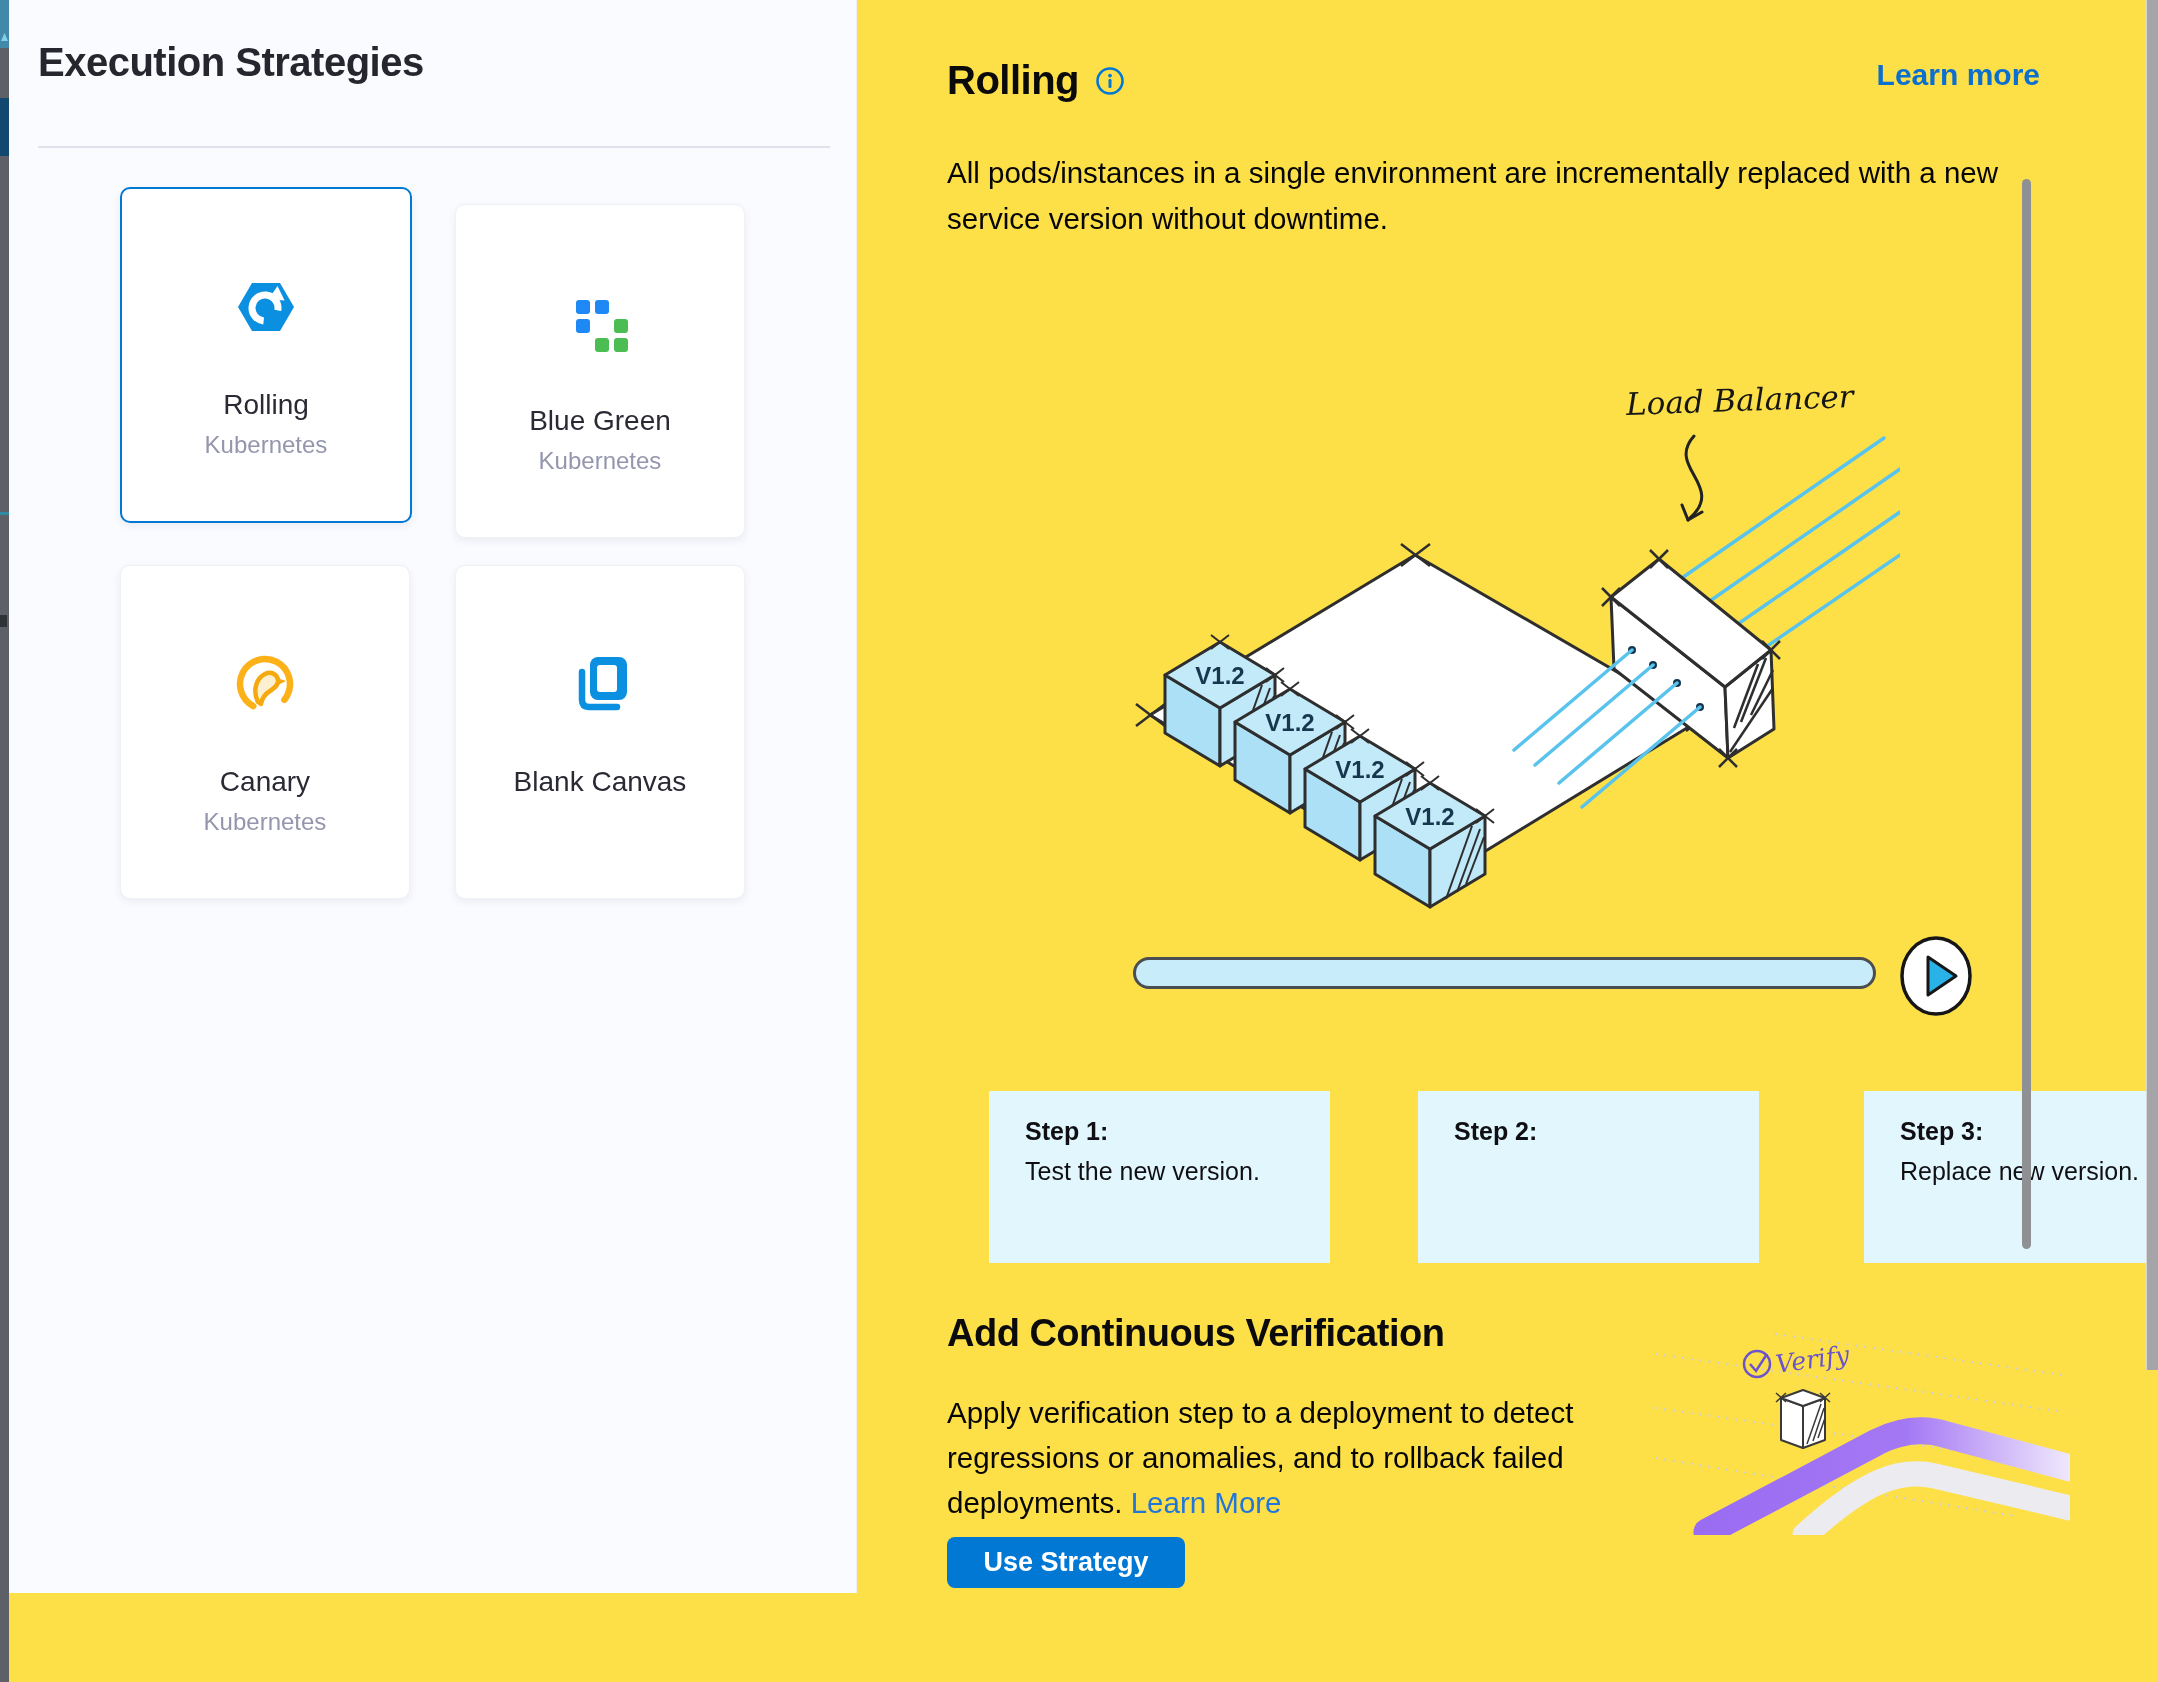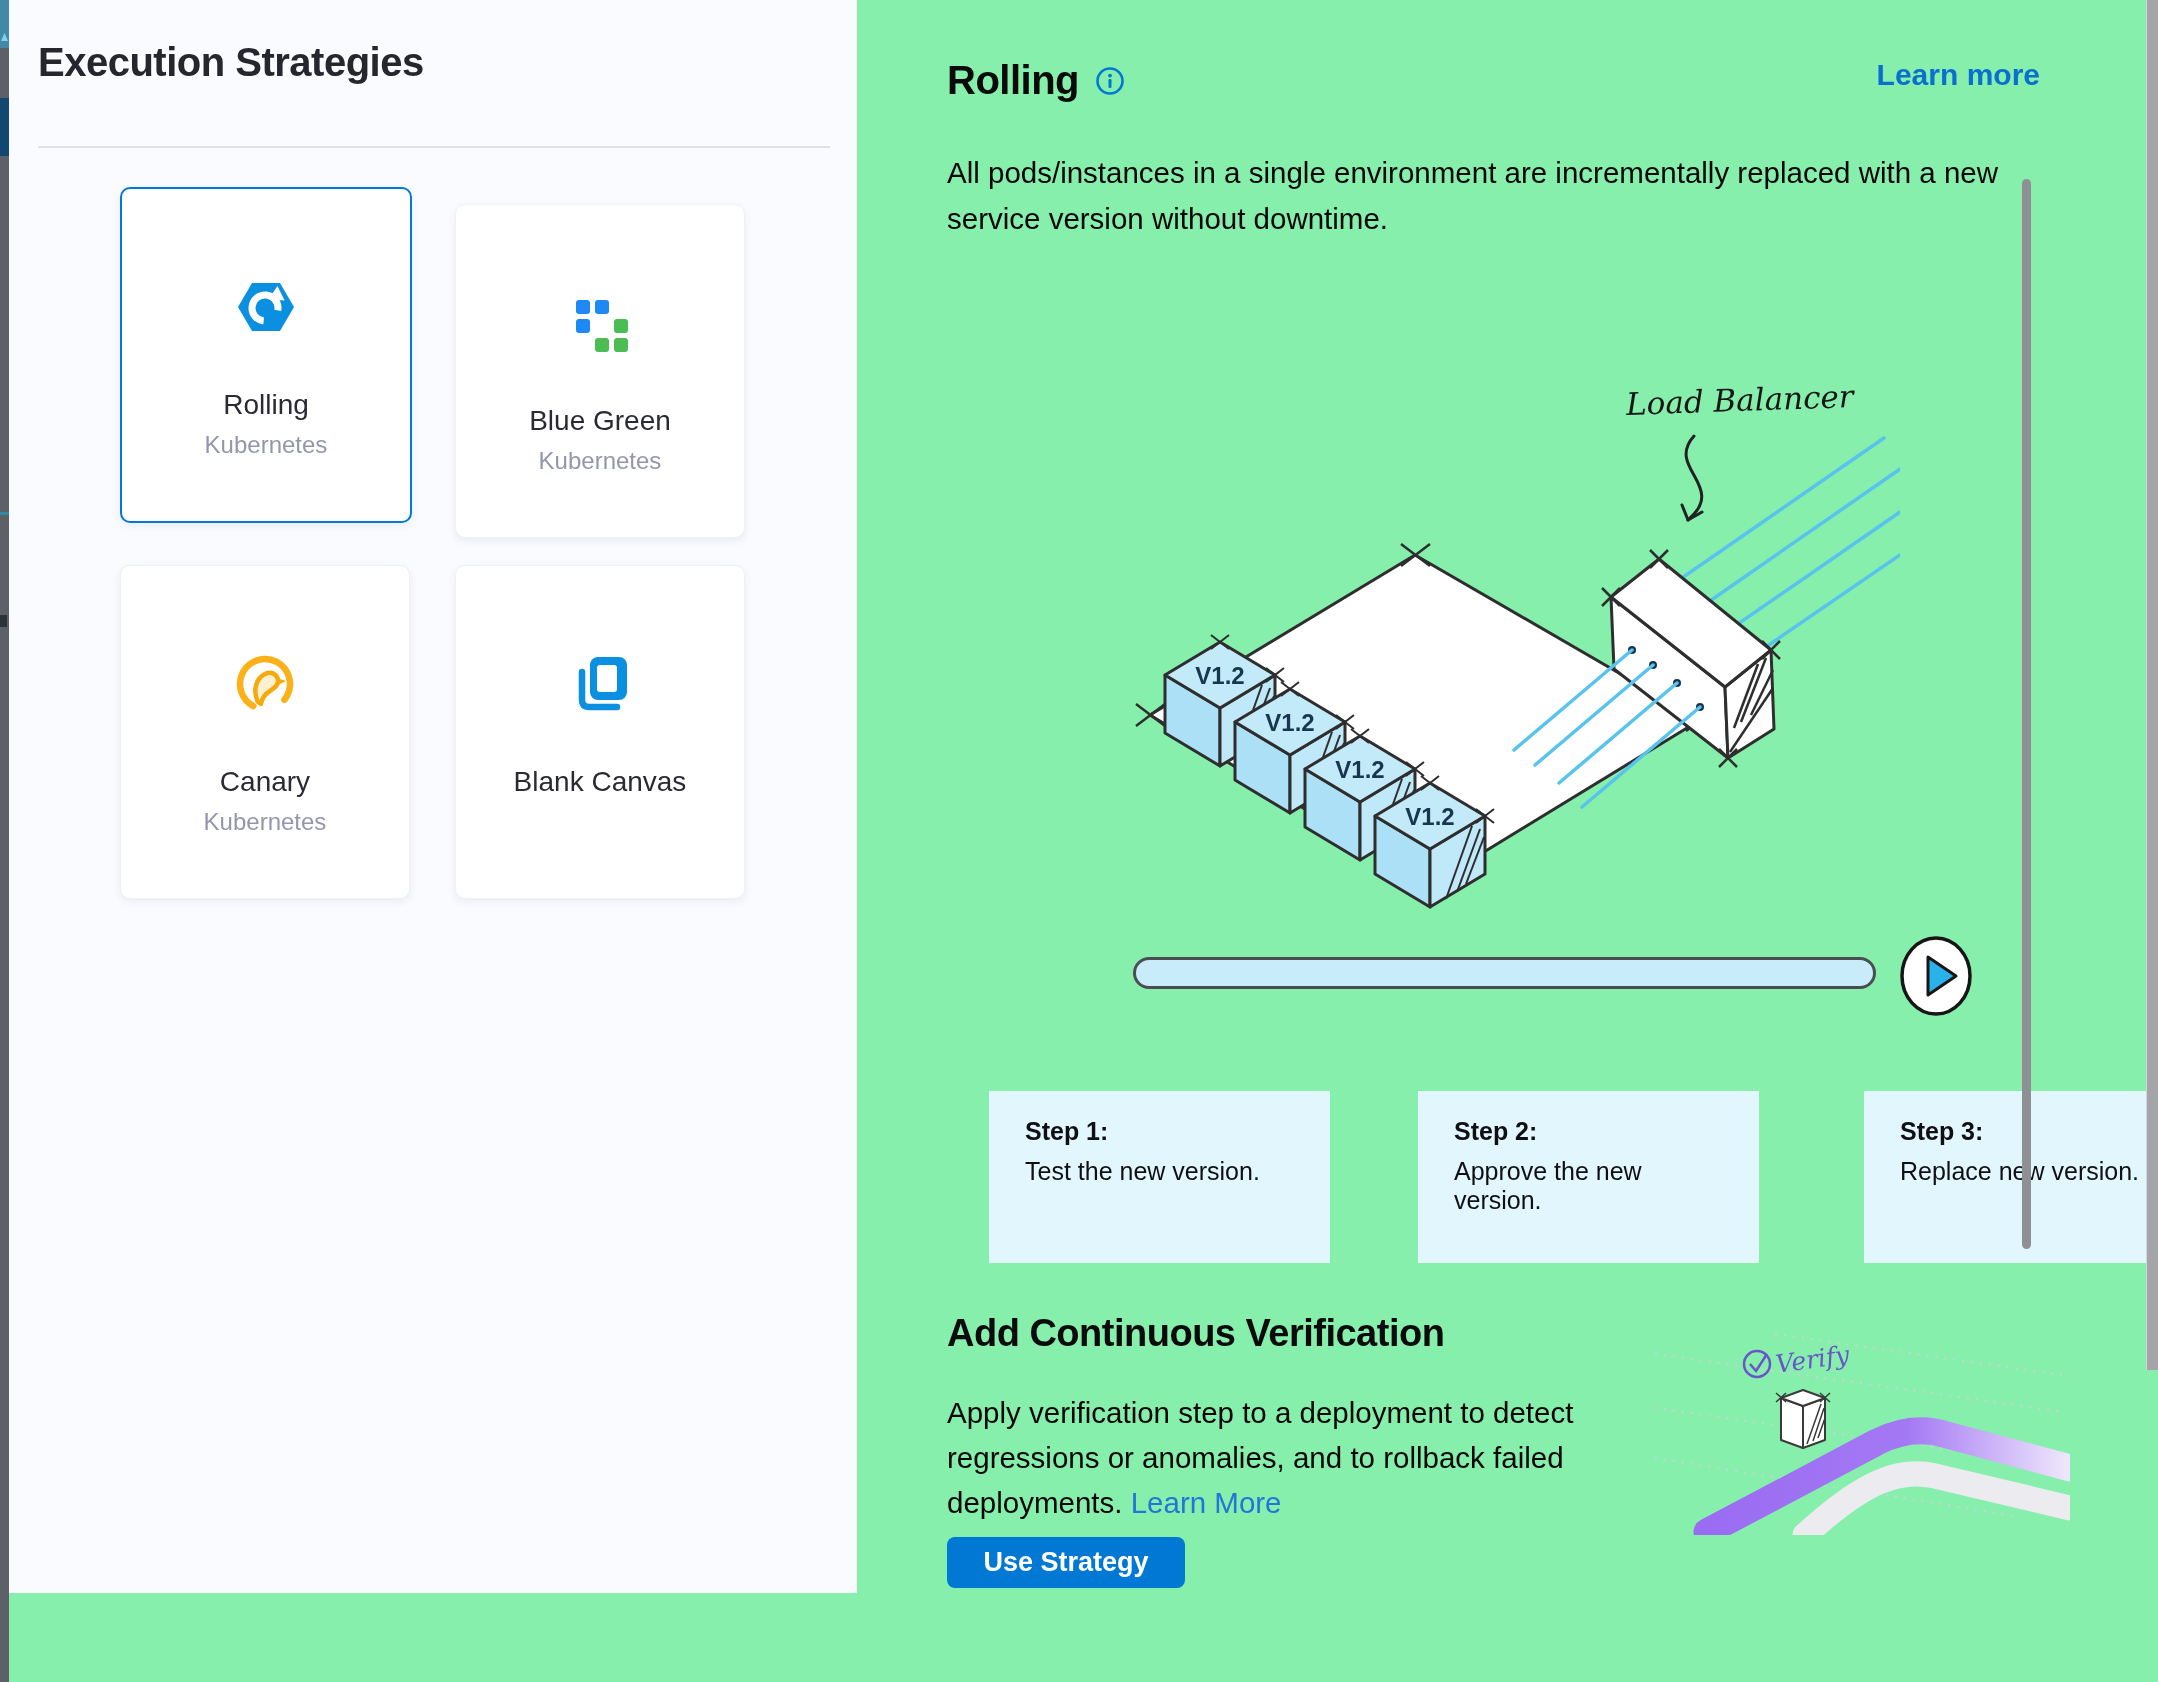--- a/index.html
+++ b/index.html
@@ -1,16 +1,16 @@
 <!DOCTYPE html>
 <html><head>
 <meta charset="utf-8">
 <style>
   html,body{margin:0;padding:0;background:#fff;}
-  #app{position:relative;width:2158px;height:1682px;overflow:hidden;background:#86efac;
+  #app{position:relative;width:2158px;height:1682px;overflow:hidden;background:#fde047;
        font-family:"Liberation Sans","DejaVu Sans",sans-serif;color:#16161c;}
 
   
   .sliver{position:absolute;left:0;top:0;width:9px;height:1682px;background:#5d6167;}
   .sliver .teal-top{position:absolute;left:0;top:0;width:9px;height:48px;background:#4289a9;}
   .sliver .logo-dot{position:absolute;left:1px;top:33px;width:7px;height:8px;background:#7fd0e8;
       clip-path:polygon(50% 0,100% 100%,0 100%);}
   .sliver .blue-block{position:absolute;left:0;top:98px;width:9px;height:58px;background:#12486f;}
   .sliver .teal-line{position:absolute;left:0;top:512px;width:9px;height:3px;background:#2f8ba3;}
   .sliver .dark-mark{position:absolute;left:0;top:615px;width:7px;height:12px;background:#2e3338;}
@@ -292,21 +292,20 @@
       <polygon points="32,21 32,59 60,40" fill="#29b2e8" stroke="#161616" stroke-width="3" stroke-linejoin="round"></polygon>
     </svg>
   </div>
 
   <div class="step-card" style="left:945px;">
     <div class="step-title">Step 1:</div>
     <div class="step-text">Test the new version.</div>
   </div>
   <div class="step-card" style="left:1374px;">
     <div class="step-title">Step 2:</div>
-    <div class="step-text">Approve the new version.</div>
   </div>
   <div class="step-card" style="left:1820px;">
     <div class="step-title">Step 3:</div>
     <div class="step-text">Replace new version.</div>
   </div>
 
   <div class="acv-title">Add Continuous Verification</div>
   <div class="acv-desc">
     <span>Apply verification step to a deployment to detect regressions or anomalies, and to rollback failed deployments. </span><span class="inline-link">Learn More</span>
   </div>

